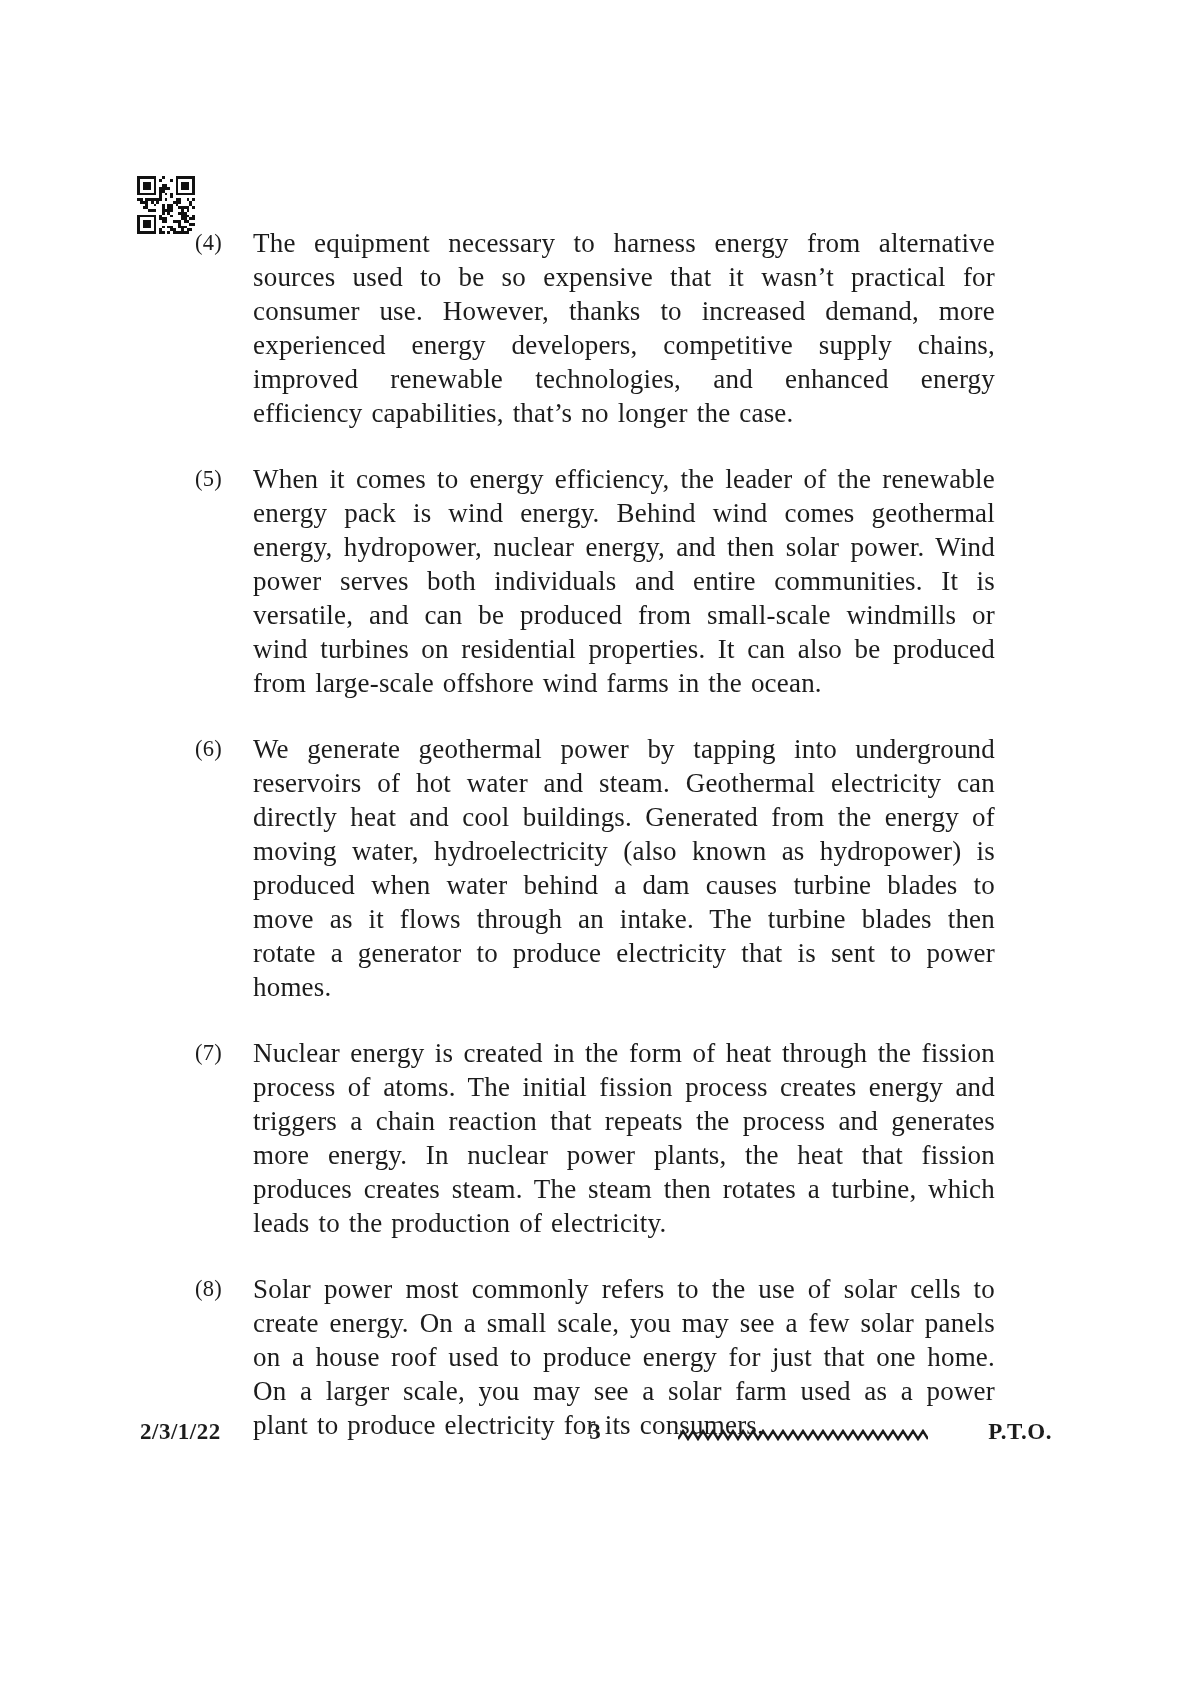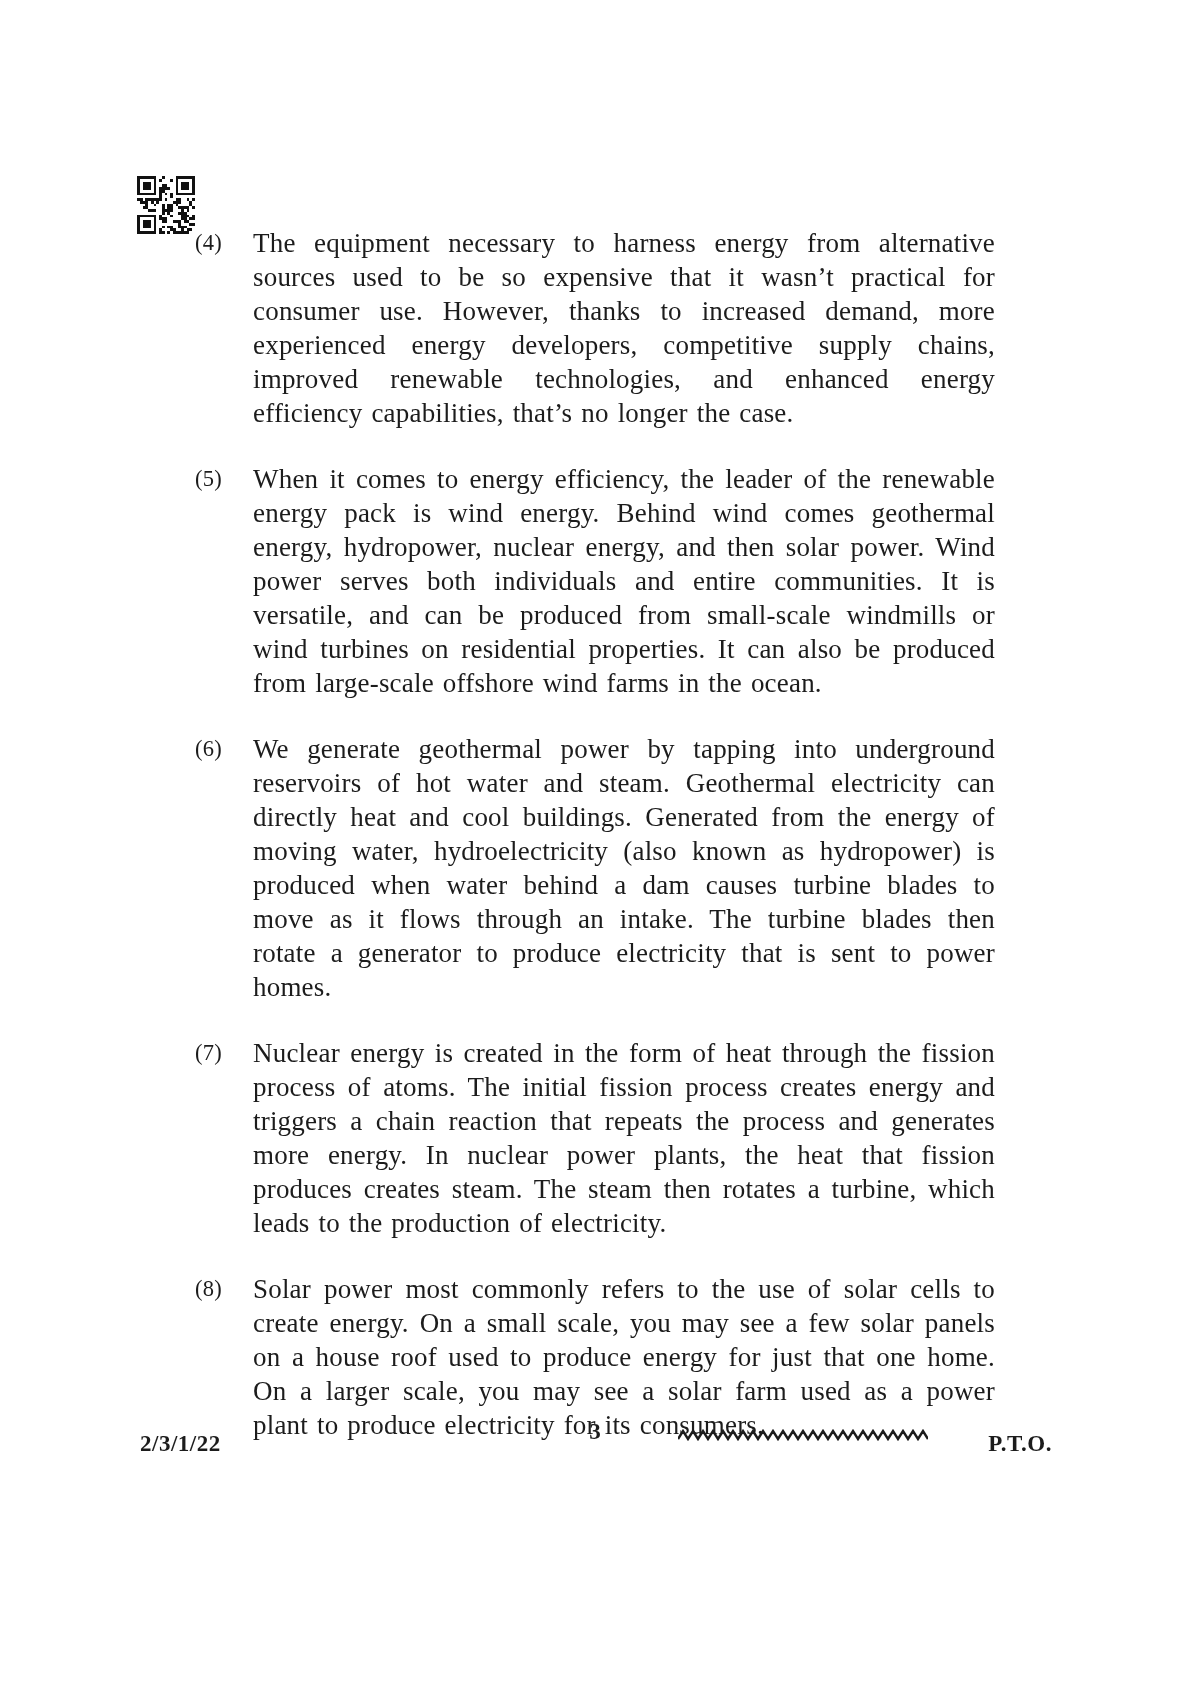--- a/index.html
+++ b/index.html
@@ -53,21 +53,21 @@
     position: absolute;
     left: 0;
     top: 1419px;
     width: 1190px;
     height: 32px;
     font-size: 23px;
   }
   .footer-code {
     position: absolute;
     left: 140px;
-    top: 12px;
+    top: 0;
     font-weight: 700;
     letter-spacing: 0.5px;
     text-align: center;
   }
   .footer-page {
     position: absolute;
     left: 555px;
     top: 0;
     width: 80px;
     text-align: center;
@@ -77,21 +77,21 @@
     position: absolute;
     left: 678px;
     top: 8px;
     width: 250px;
     height: 16px;
   }
   .squiggle svg { display: block; width: 250px; height: 16px; }
   .footer-pto {
     position: absolute;
     right: 138px;
-    top: 12px;
+    top: 0;
     font-weight: 700;
     letter-spacing: 0.5px;
   }
 </style>
 </head>
 <body>
 
 <div class="page">
 
   <div class="qr">

